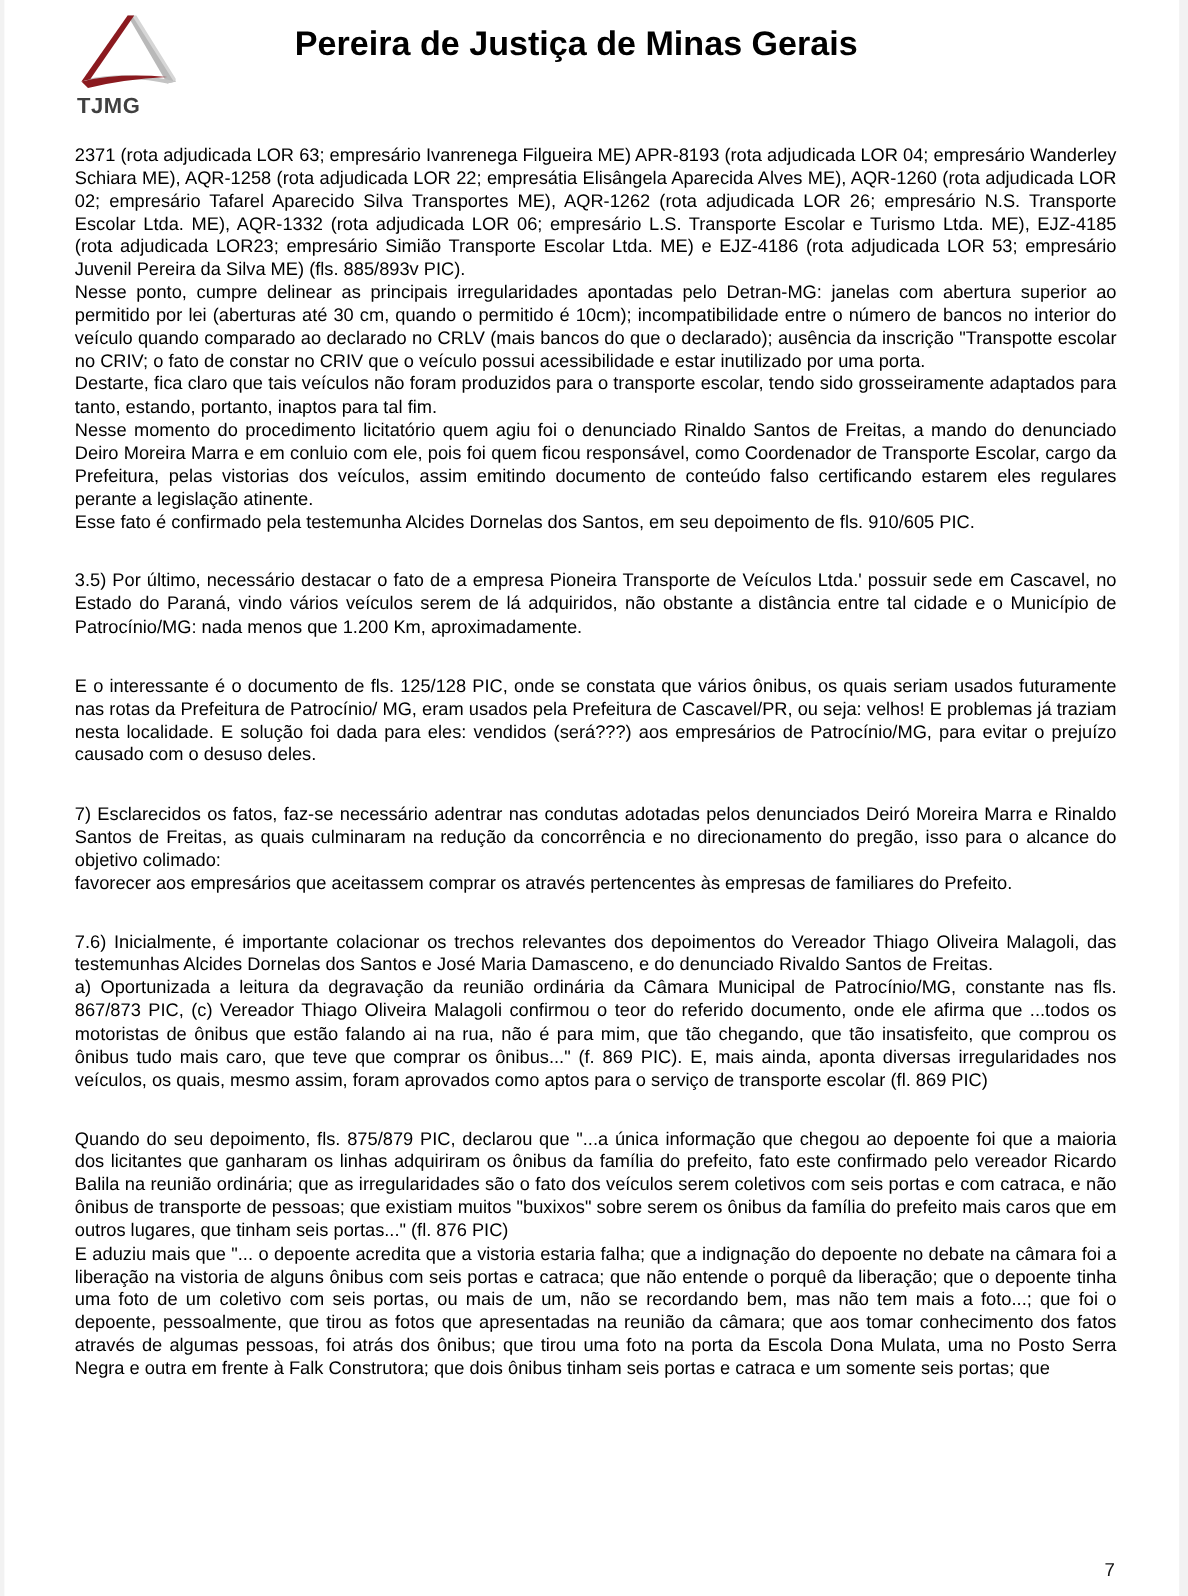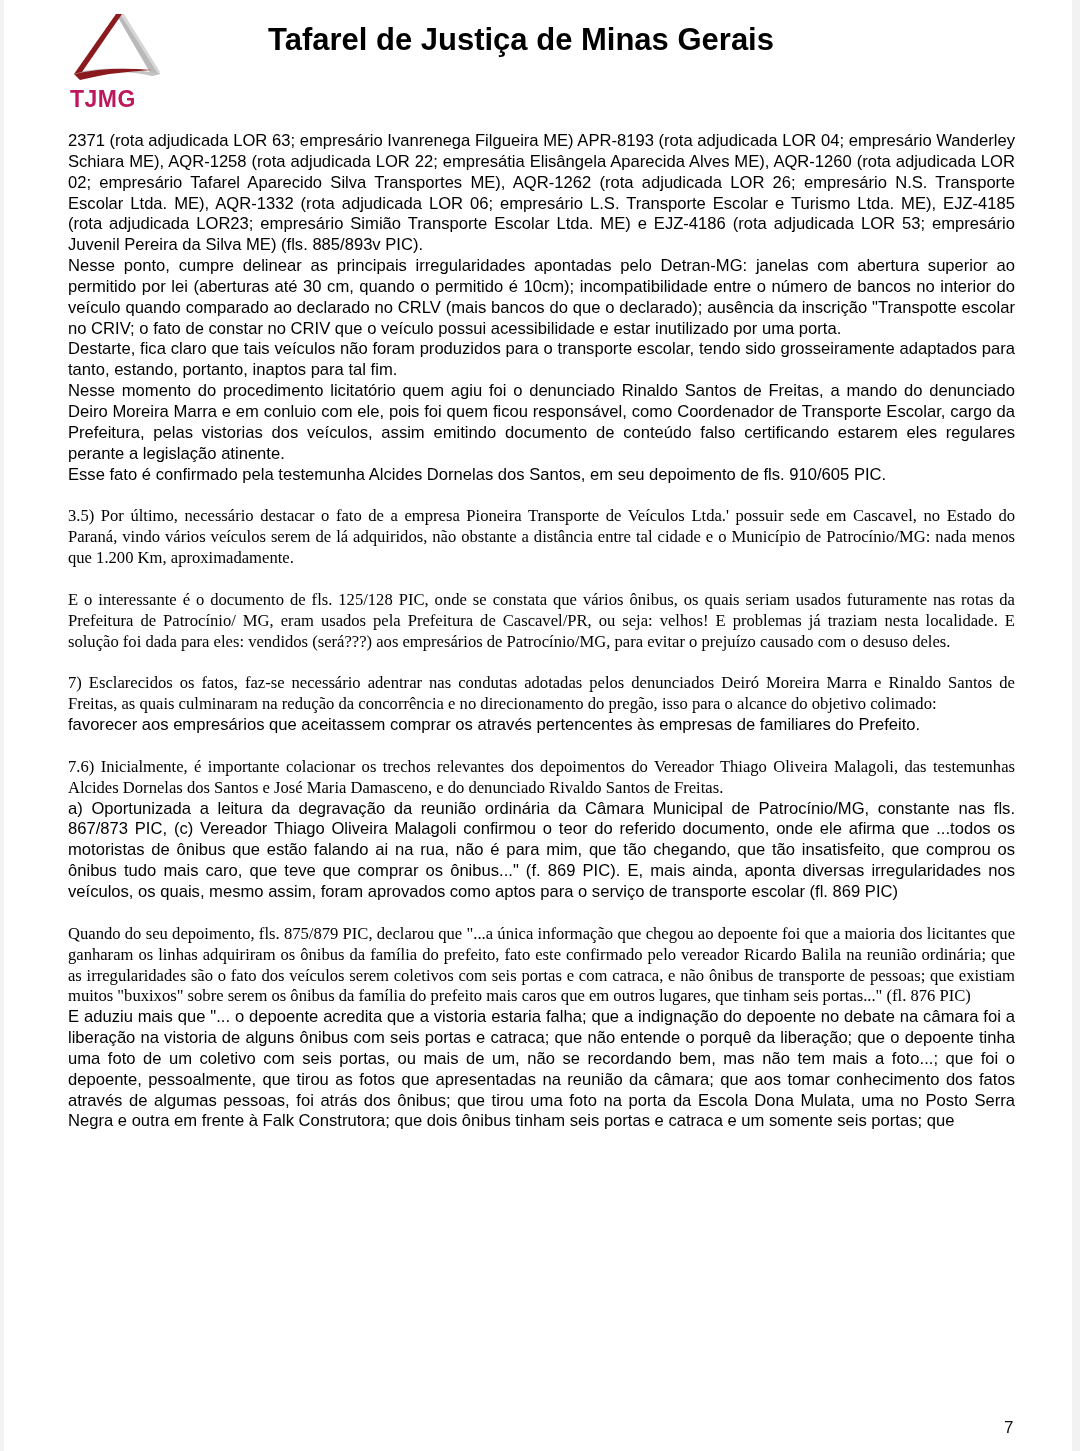--- a/index.html
+++ b/index.html
@@ -31,22 +31,22 @@
       top: 10px;
       width: 92px;
       height: 104px;
     }
     .logo svg { display: block; }
     .logo-text {
       position: absolute;
       left: 2px;
       top: 76px;
       font-weight: bold;
-      font-size: 23px;
-      color: #be185d;
+      font-size: 20px;
+      color: #404040;
       letter-spacing: 0.5px;
     }
     .title {
       position: absolute;
       left: 264px;
       top: 22px;
       font-size: 31px;
       font-weight: bold;
       color: #000;
       white-space: nowrap;
@@ -58,22 +58,21 @@
       width: 947px;
       font-size: 16.6px;
       line-height: 20.85px;
       color: #000000;
       text-align: justify;
     }
     .body-text p {
       margin: 0;
     }
     .body-text p.gap {
-      margin-top: 21px;
-      font-family: Liberation Serif, serif;
+      margin-top: 33px;
     }
     .page-number {
       position: absolute;
       left: 1000px;
       top: 1418px;
       font-size: 17px;
       color: #111;
     }
   </style>
 </head>
@@ -88,21 +87,21 @@
         <polygon points="52,4 56,4 92,62 90,64" fill="#d6d6d6"></polygon>
 
         <path d="M14,66 Q50,58 84,66 L92,64 Q50,54 10,62 Z" fill="#c4c4c4"></path>
 
         <polygon points="48,4 54,4 14,62 6,64" fill="#8b1a1f"></polygon>
 
         <path d="M6,64 Q40,56 84,60 Q44,62 12,70 Z" fill="#8b1a1f"></path>
       </svg>
       <div class="logo-text">TJMG</div>
     </div>
-    <div class="title">Tafarel de Justiça de Minas Gerais</div>
+    <div class="title">Pereira de Justiça de Minas Gerais</div>
   </div>
 
   <div class="body-text">
     <p>2371 (rota adjudicada LOR 63; empresário Ivanrenega Filgueira ME) APR-8193 (rota adjudicada LOR 04; empresário Wanderley Schiara ME), AQR-1258 (rota adjudicada LOR 22; empresátia Elisângela Aparecida Alves ME), AQR-1260 (rota adjudicada LOR 02; empresário Tafarel Aparecido Silva Transportes ME), AQR-1262 (rota adjudicada LOR 26; empresário N.S. Transporte Escolar Ltda. ME), AQR-1332 (rota adjudicada LOR 06; empresário L.S. Transporte Escolar e Turismo Ltda. ME), EJZ-4185 (rota adjudicada LOR23; empresário Simião Transporte Escolar Ltda. ME) e EJZ-4186 (rota adjudicada LOR 53; empresário Juvenil Pereira da Silva ME) (fls. 885/893v PIC).</p>
     <p>Nesse ponto, cumpre delinear as principais irregularidades apontadas pelo Detran-MG: janelas com abertura superior ao permitido por lei (aberturas até 30 cm, quando o permitido é 10cm); incompatibilidade entre o número de bancos no interior do veículo quando comparado ao declarado no CRLV (mais bancos do que o declarado); ausência da inscrição "Transpotte escolar no CRIV; o fato de constar no CRIV que o veículo possui acessibilidade e estar inutilizado por uma porta.</p>
     <p>Destarte, fica claro que tais veículos não foram produzidos para o transporte escolar, tendo sido grosseiramente adaptados para tanto, estando, portanto, inaptos para tal fim.</p>
     <p>Nesse momento do procedimento licitatório quem agiu foi o denunciado Rinaldo Santos de Freitas, a mando do denunciado Deiro Moreira Marra e em conluio com ele, pois foi quem ficou responsável, como Coordenador de Transporte Escolar, cargo da Prefeitura, pelas vistorias dos veículos, assim emitindo documento de conteúdo falso certificando estarem eles regulares perante a legislação atinente.</p>
     <p>Esse fato é confirmado pela testemunha Alcides Dornelas dos Santos, em seu depoimento de fls. 910/605 PIC.</p>
     <p class="gap">3.5) Por último, necessário destacar o fato de a empresa Pioneira Transporte de Veículos Ltda.' possuir sede em Cascavel, no Estado do Paraná, vindo vários veículos serem de lá adquiridos, não obstante a distância entre tal cidade e o Município de Patrocínio/MG: nada menos que 1.200 Km, aproximadamente.</p>
     <p class="gap">E o interessante é o documento de fls. 125/128 PIC, onde se constata que vários ônibus, os quais seriam usados futuramente nas rotas da Prefeitura de Patrocínio/ MG, eram usados pela Prefeitura de Cascavel/PR, ou seja: velhos! E problemas já traziam nesta localidade. E solução foi dada para eles: vendidos (será???) aos empresários de Patrocínio/MG, para evitar o prejuízo causado com o desuso deles.</p>

